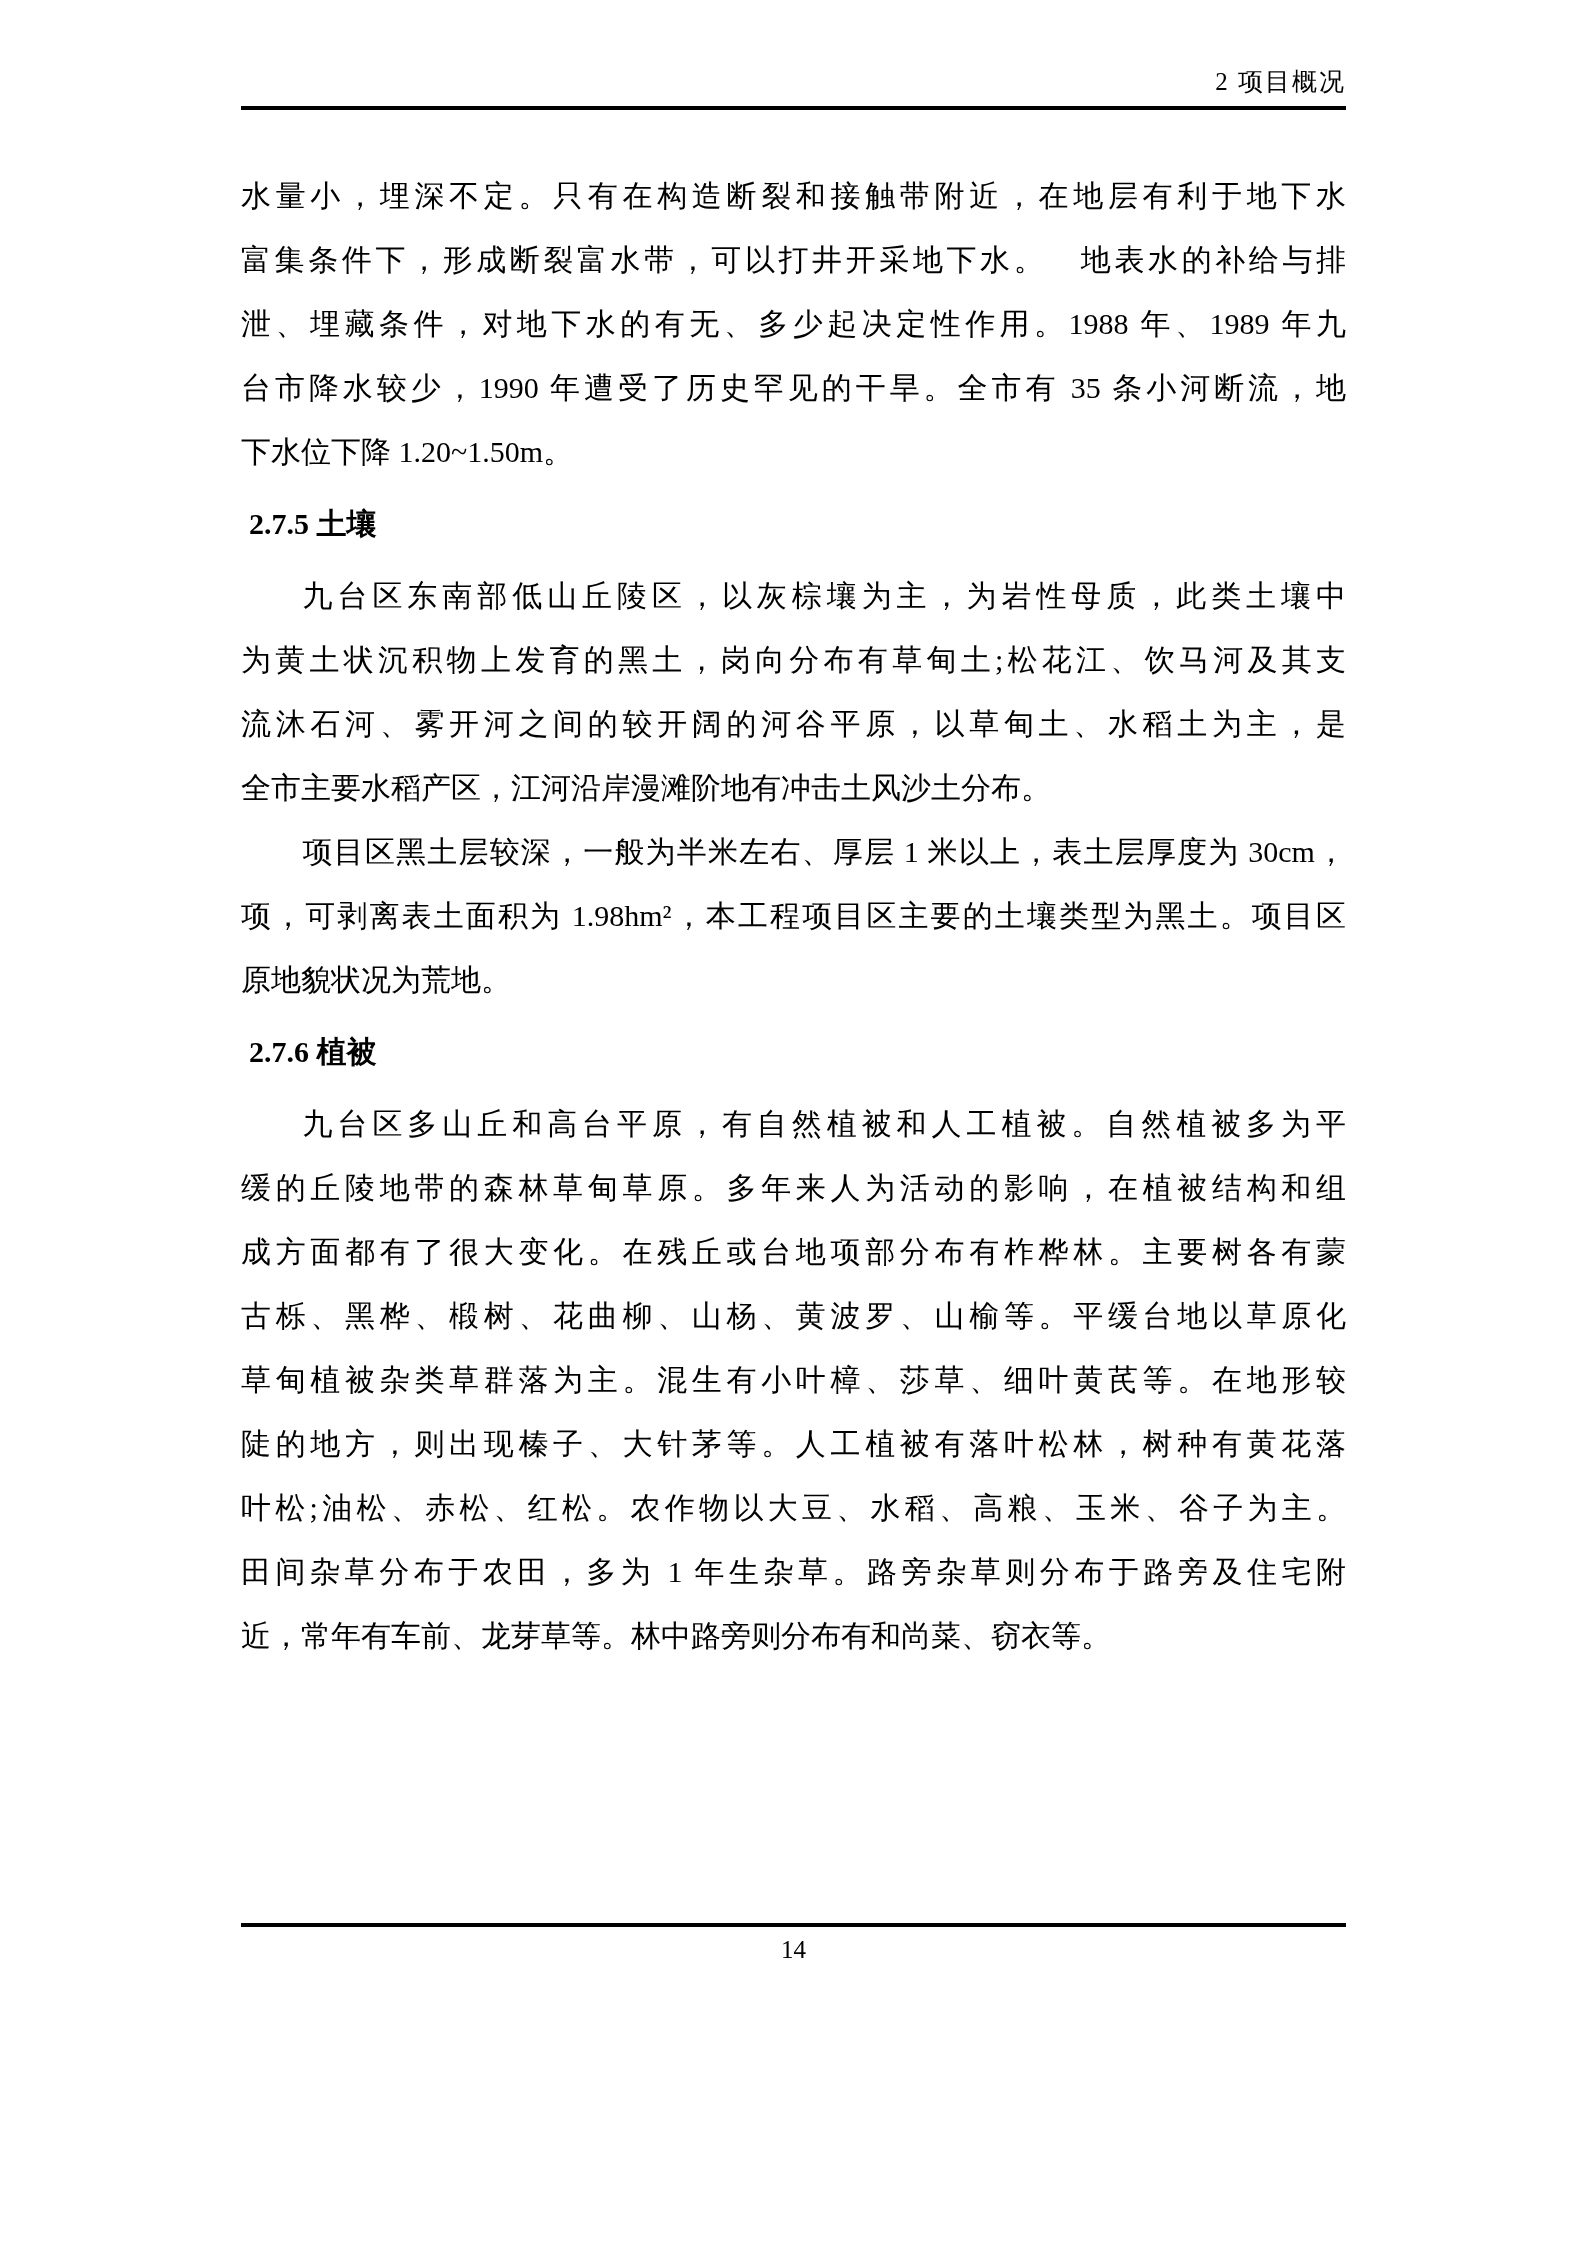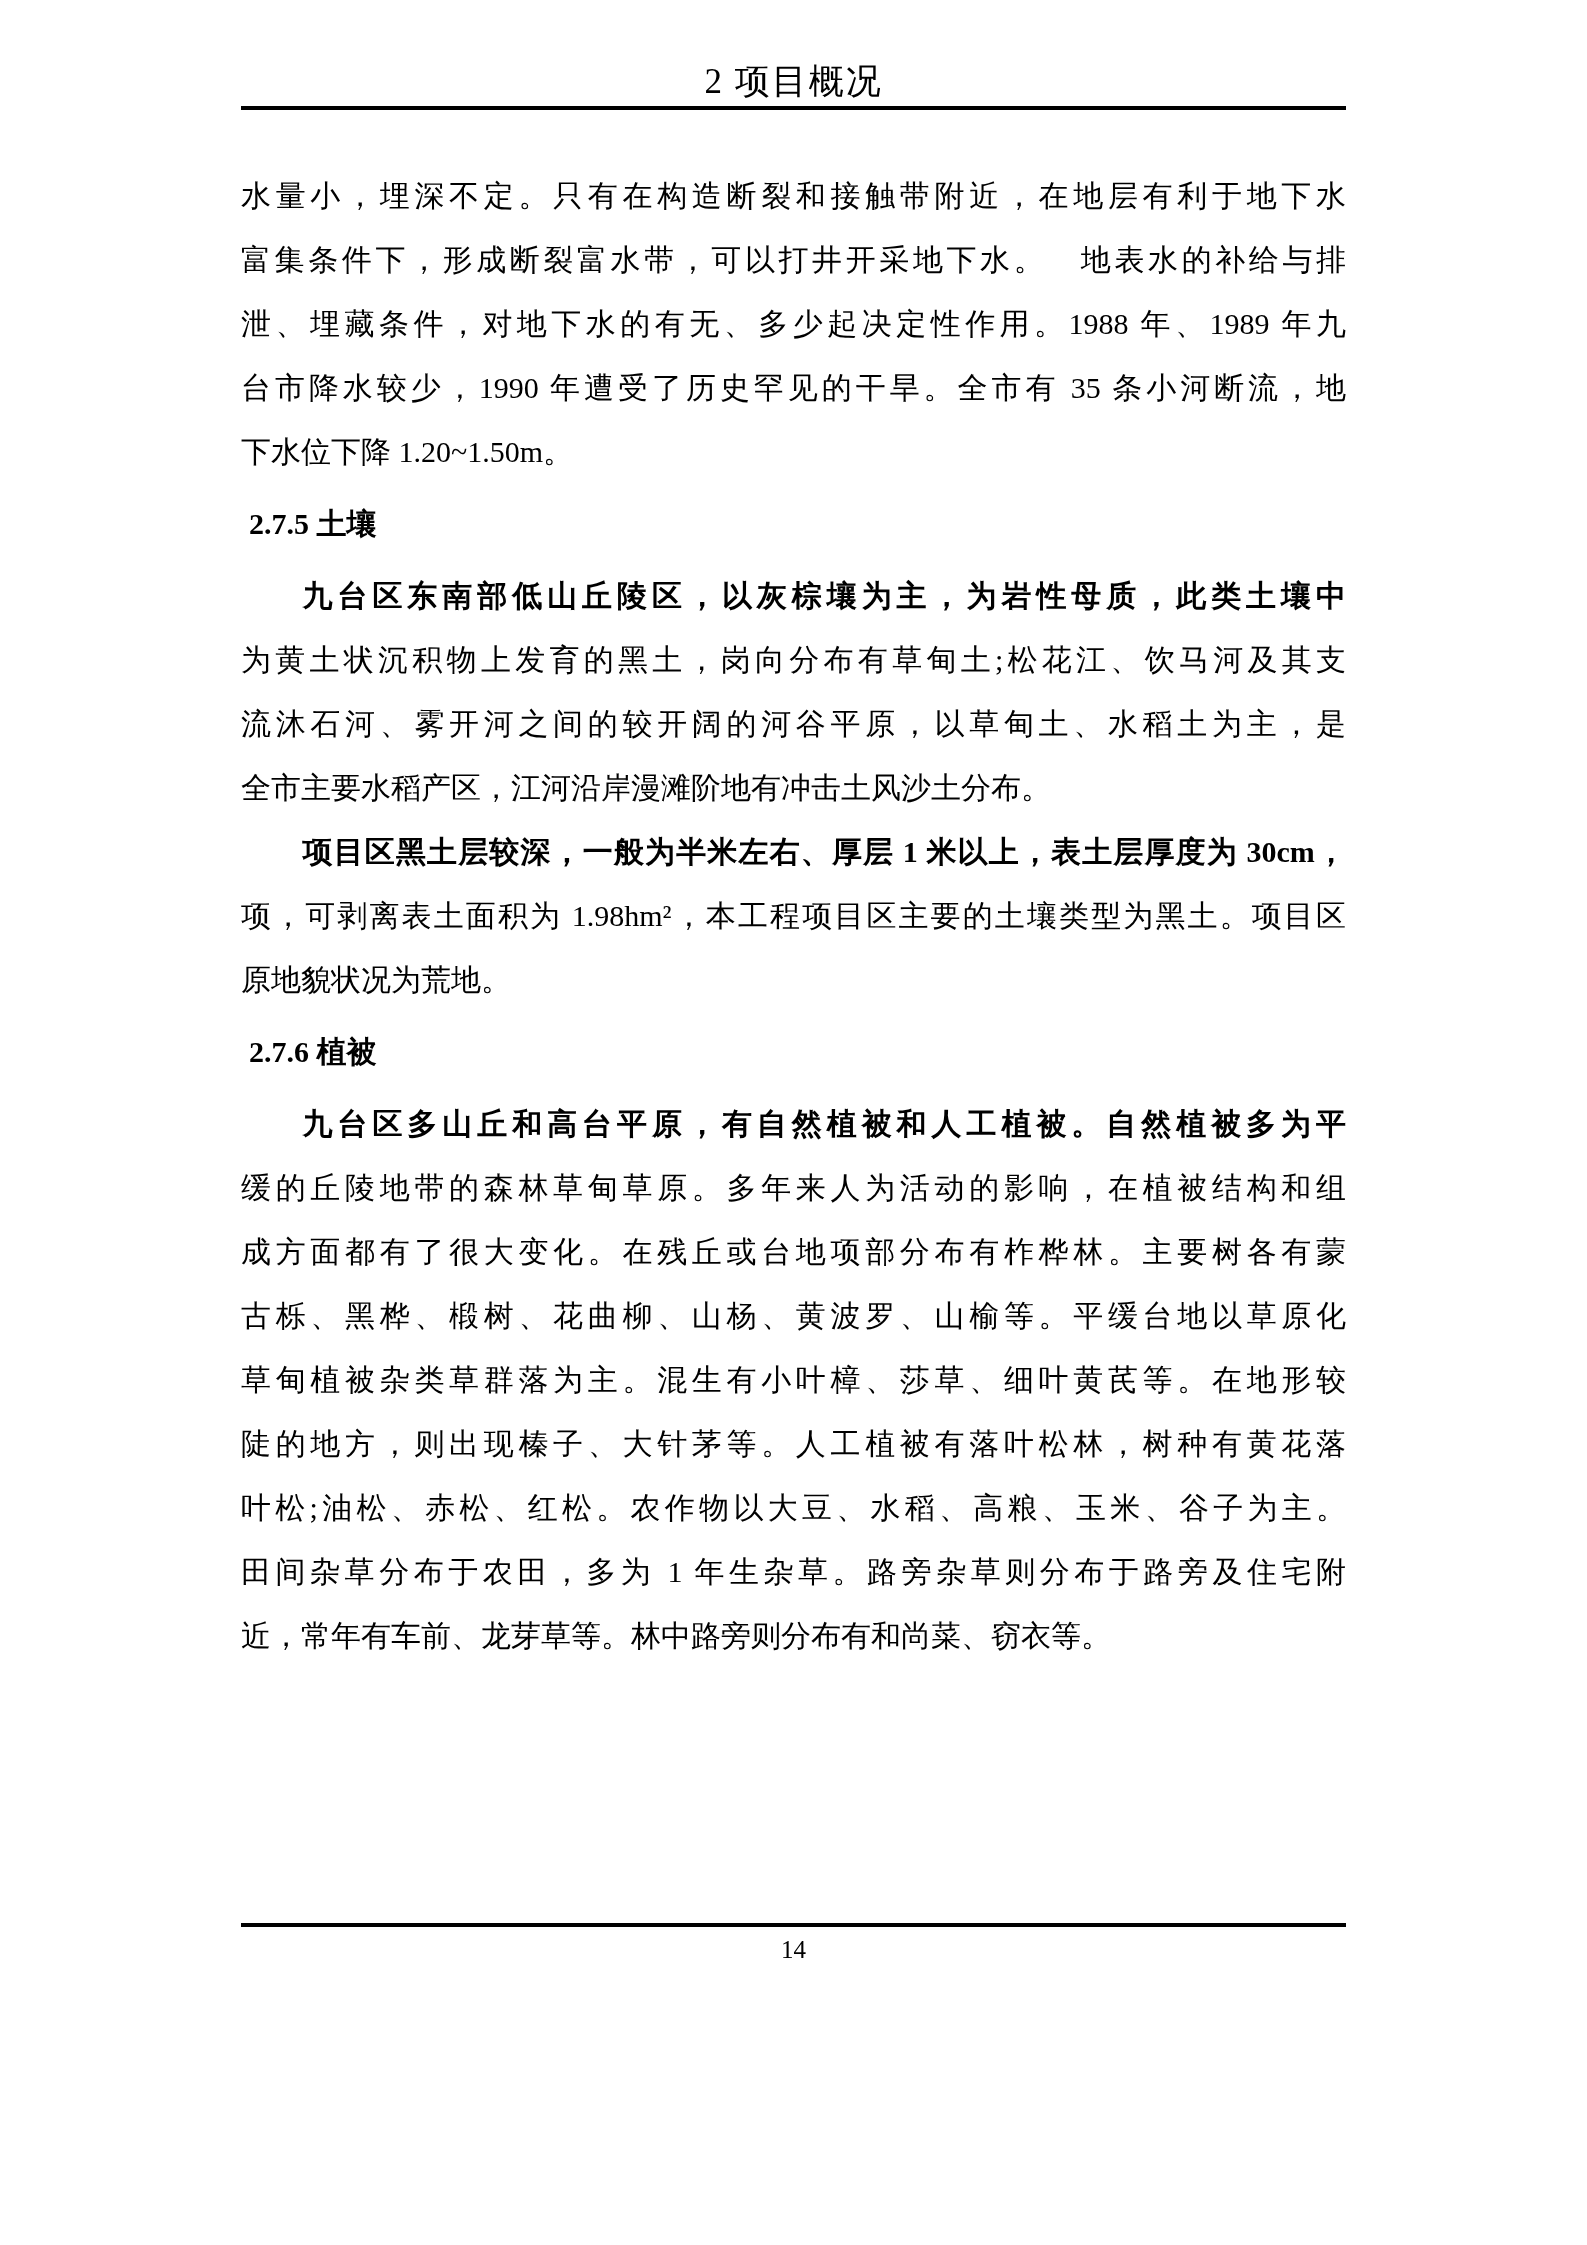--- a/index.html
+++ b/index.html
@@ -11,41 +11,41 @@
     font-family: "Liberation Serif", "DejaVu Serif", serif;
     position: relative;
     overflow: hidden;
   }
   .content {
     width: 1105px;
     margin: 0 auto;
     padding-top: 64px;
   }
   .doc-header {
-    text-align: center;
-    font-size: 35px;
+    text-align: right;
+    font-size: 25px;
     line-height: 36px;
     letter-spacing: 2px;
   }
   .rule {
     height: 4px;
     background: #000000;
     margin-top: 6px;
   }
   .body-text {
     margin-top: 54px;
     font-size: 30px;
   }
   .ln {
     line-height: 64px;
     text-align: justify;
     text-align-last: justify;
   }
   .ln.last { text-align-last: left; }
-  .ln.first { text-indent: 2.05em; font-weight: bold; }
+  .ln.first { text-indent: 2.05em; }
   .sec-heading {
     font-size: 30px;
     font-weight: bold;
     line-height: 64px;
     margin: 8px;
     text-align: left;
     text-align-last: left;
   }
   .footer {
     position: absolute;

